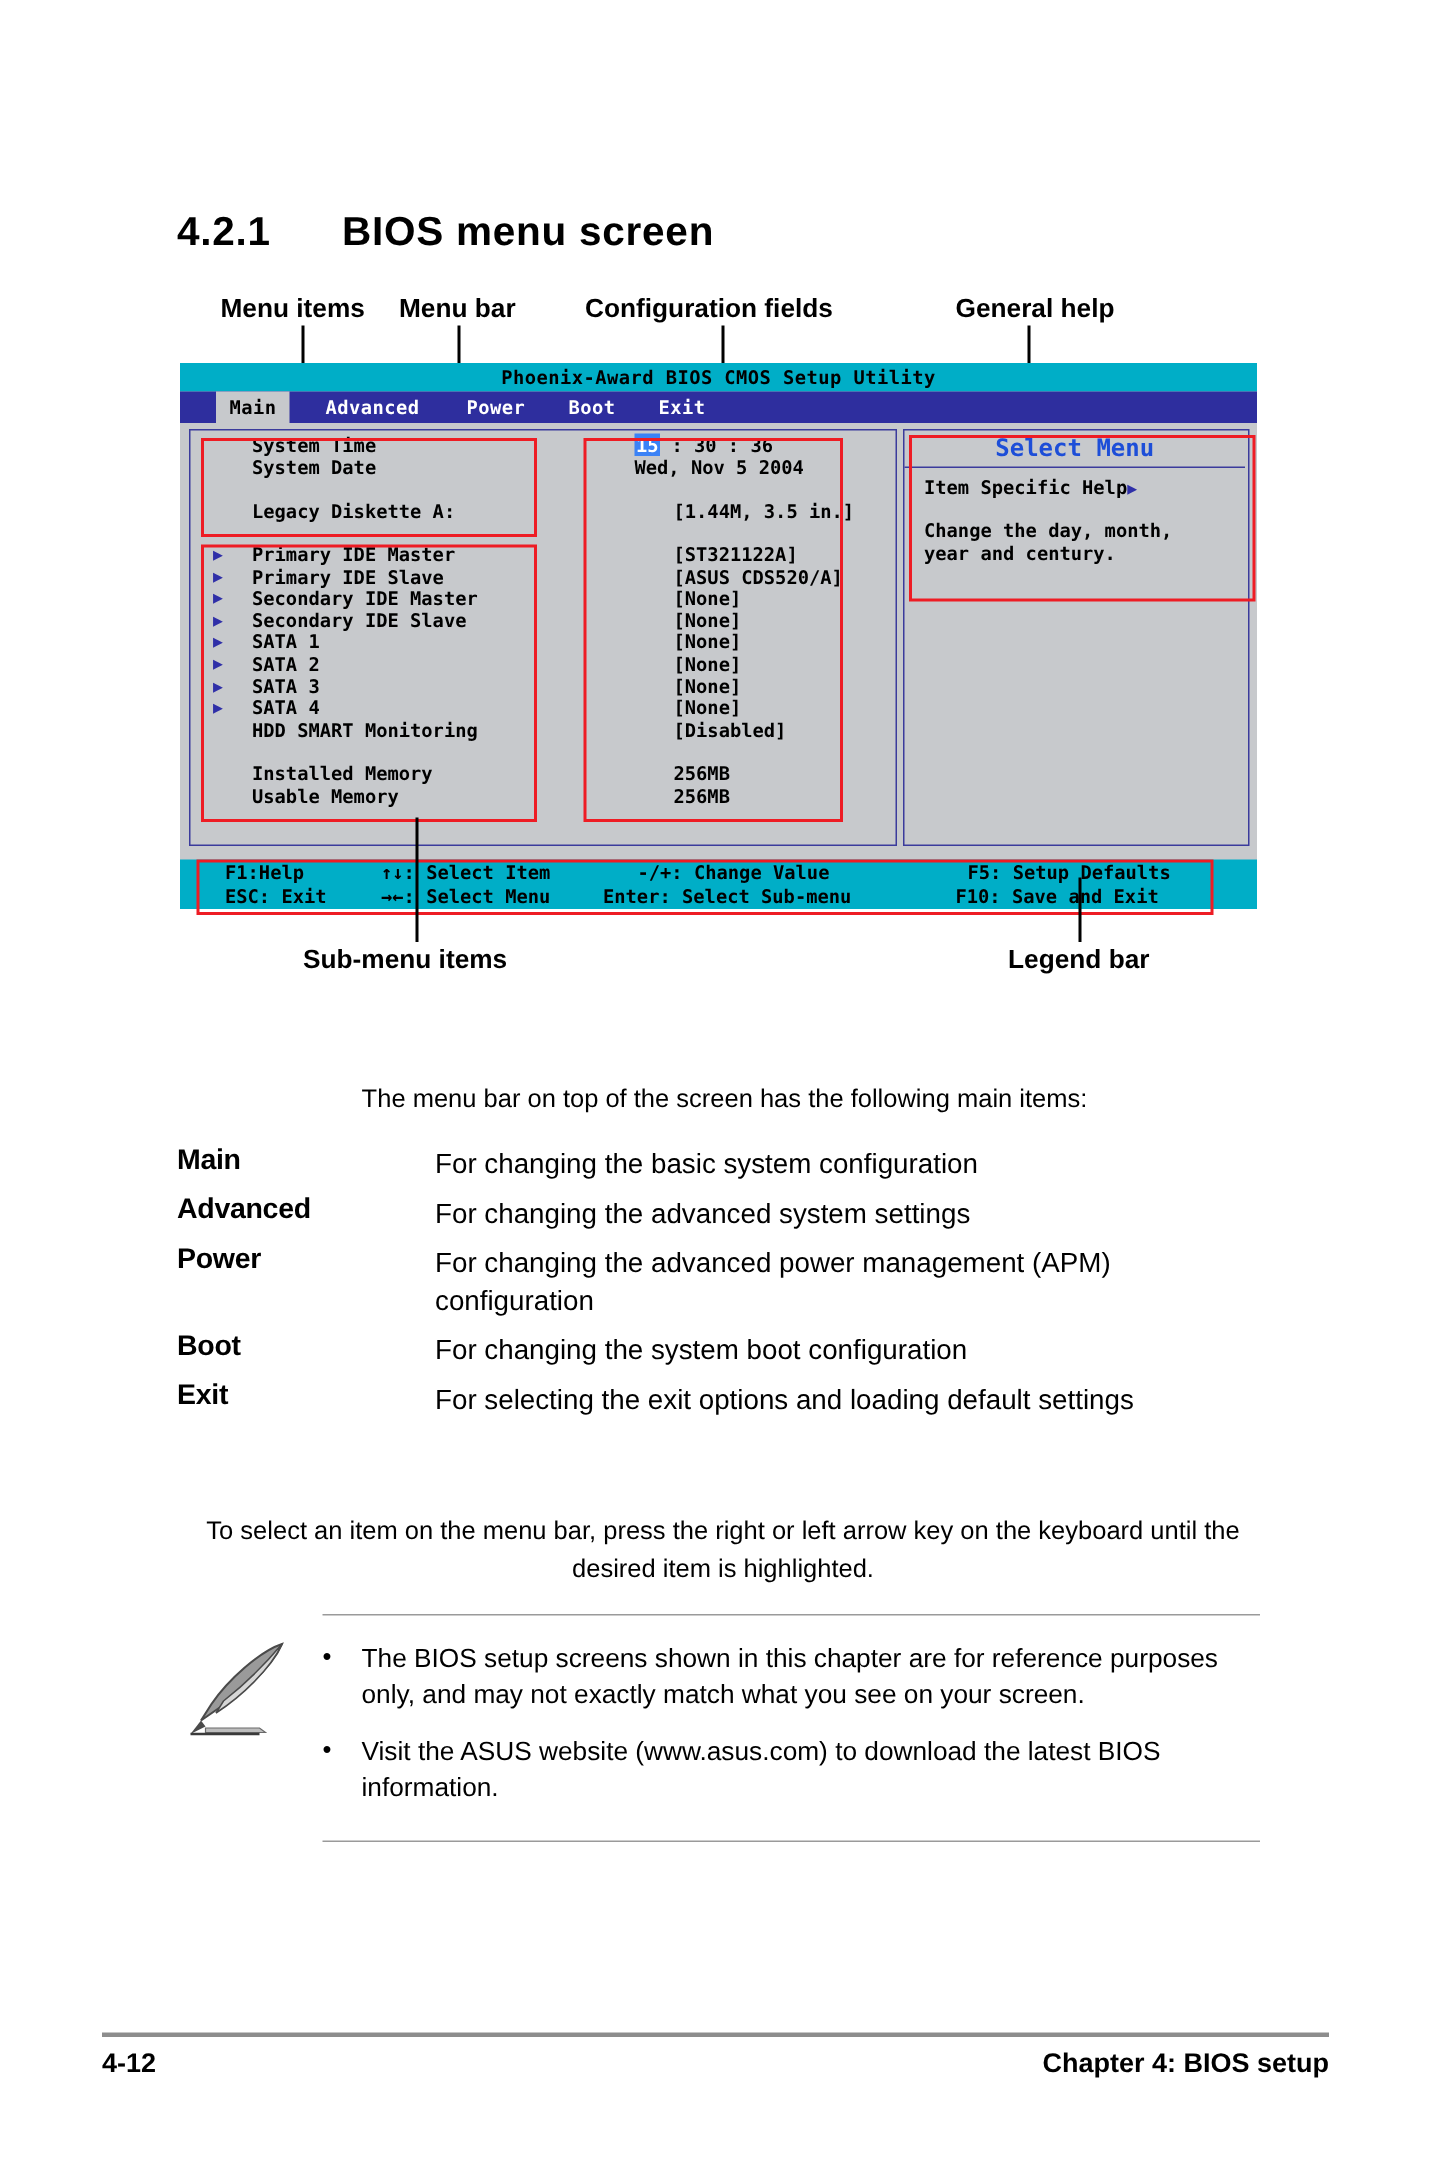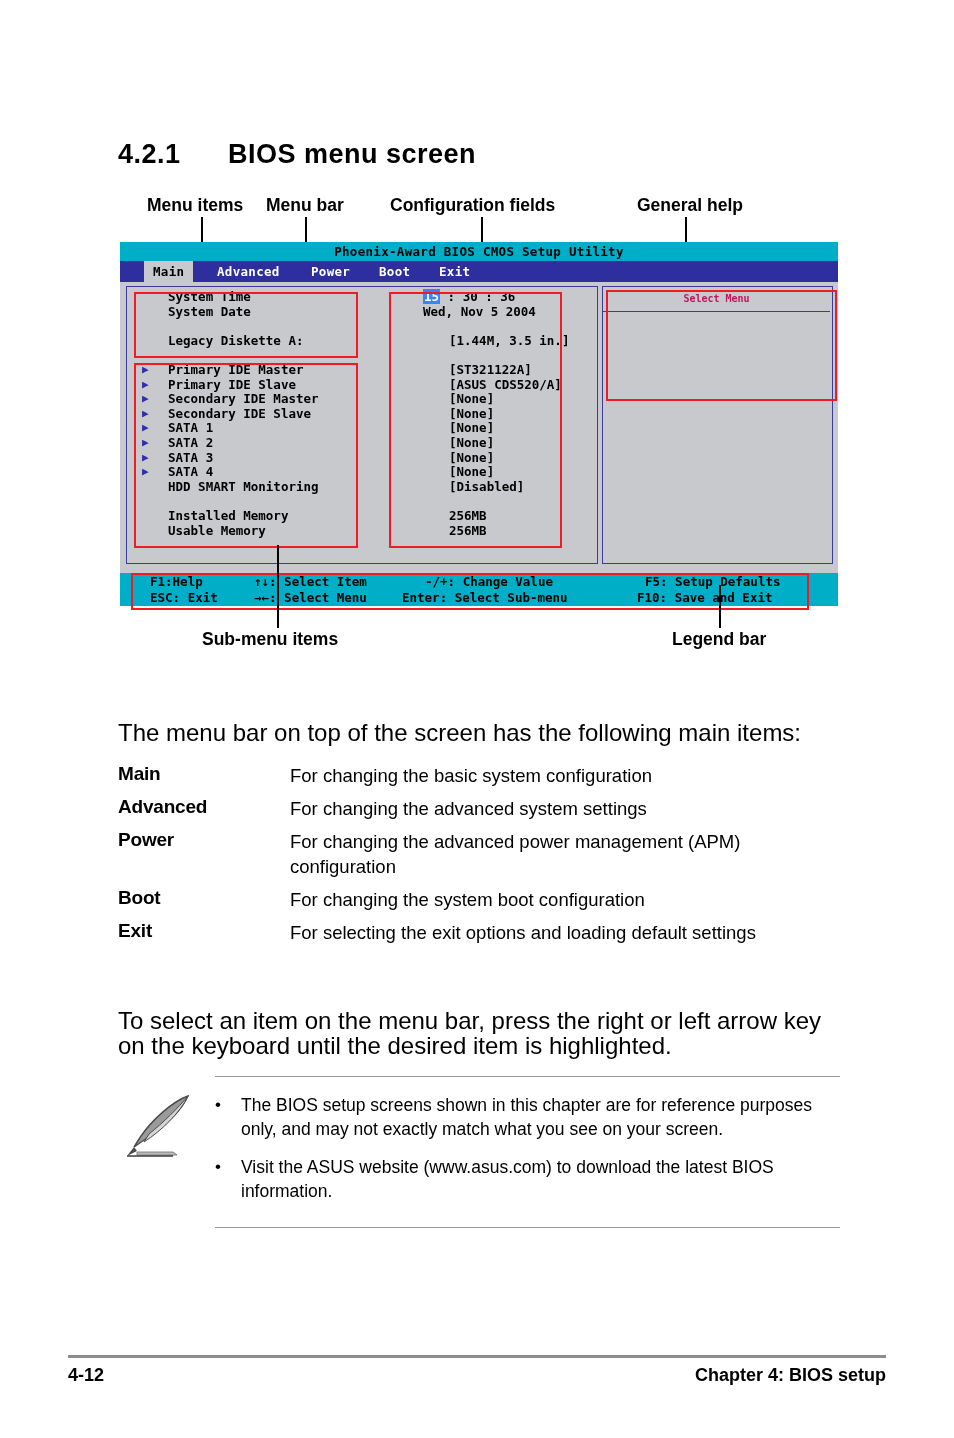--- a/index.html
+++ b/index.html
@@ -50,21 +50,21 @@
   .bios-body{
     position:absolute;left:0;top:40px;width:718px;height:286px;background:#c7c9cc;
   }
   .panel-outline{
     position:absolute;border:1px solid #3b3b9c;
   }
   .left-panel{left:6px;top:4px;width:470px;height:276px;}
   .right-panel{left:482px;top:4px;width:229px;height:276px;}
   .rp-title{
     position:absolute;left:483px;top:5px;width:227px;height:24px;
-    color:#be185d;text-align:center;line-height:24px;font-size:10px;
+    color:#1d4ed8;text-align:center;line-height:24px;font-size:16px;
   }
   .rp-divider{position:absolute;left:483px;top:29px;width:227px;height:1px;background:#3b3b9c;}
   .rp-text{position:absolute;left:496px;top:36px;width:210px;color:#000;font-size:12.5px;}
 
   .col-label{position:absolute;left:48px;top:8px;width:300px;}
   .col-value{position:absolute;left:303px;top:8px;width:180px;}
   .arrow-col{position:absolute;left:22px;top:8px;width:18px;}
   .row{height:14.6px;white-space:pre;font-size:12.5px;}
   .row.gap{height:14.6px;}
   .tri{color:#2f2fa8;font-size:11px;}
@@ -75,22 +75,23 @@
     position:absolute;left:0;top:331px;width:718px;height:33px;
     background:#00aec7;color:#000;font-size:12.5px;line-height:16px;
   }
   .lg{position:absolute;white-space:pre;margin-left:12px;}
 
   
   .redbox{position:absolute;border:2.3px solid #ee1c24;}
 
   
   .para{
-    position:absolute;font-size:24px;line-height:25px;
+    position:absolute;font-size:17px;line-height:25px;
     font-family:"Liberation Sans", sans-serif;
+    text-align:center;
   }
   .deflist{position:absolute;left:118px;top:763px;width:730px;}
   .dl-row{display:flex;margin-bottom:8px;}
   .dl-term{
     width:172px;flex:0 0 172px;font-weight:bold;font-size:19px;
     letter-spacing:-.2px;
   }
   .dl-desc{flex:1;font-size:18.5px;line-height:25px;}
 
   
@@ -192,20 +193,26 @@
         <div class="row" style="padding-left:26px;">[None]</div>
         <div class="row" style="padding-left:26px;">[None]</div>
         <div class="row" style="padding-left:26px;">[Disabled]</div>
         <div class="row gap"></div>
         <div class="row" style="padding-left:26px;">256MB</div>
         <div class="row" style="padding-left:26px;">256MB</div>
       </div>
 
       <div class="rp-title">Select Menu</div>
       <div class="rp-divider"></div>
+      <div class="rp-text">
+        <div class="row"><span>Item Specific Help</span><span class="tri">▶</span></div>
+        <div class="row gap"></div>
+        <div class="row">Change the day, month,</div>
+        <div class="row">year and century.</div>
+      </div>
     </div>
 
     <div class="bios-legend">
       <div class="lg" style="left:18px;  top:1px;">F1:Help</div>
       <div class="lg" style="left:122px; top:1px;"><span>↑↓</span><span>: Select Item</span></div>
       <div class="lg" style="left:293px; top:1px;"><span>-/+:</span><span> Change Value</span></div>
       <div class="lg" style="left:513px; top:1px;"><span>F5:</span><span> Setup Defaults</span></div>
 
       <div class="lg" style="left:18px;  top:17px;text-align:right;">ESC: Exit</div>
       <div class="lg" style="left:122px; top:17px;"><span>→←</span><span>: Select Menu</span></div>

